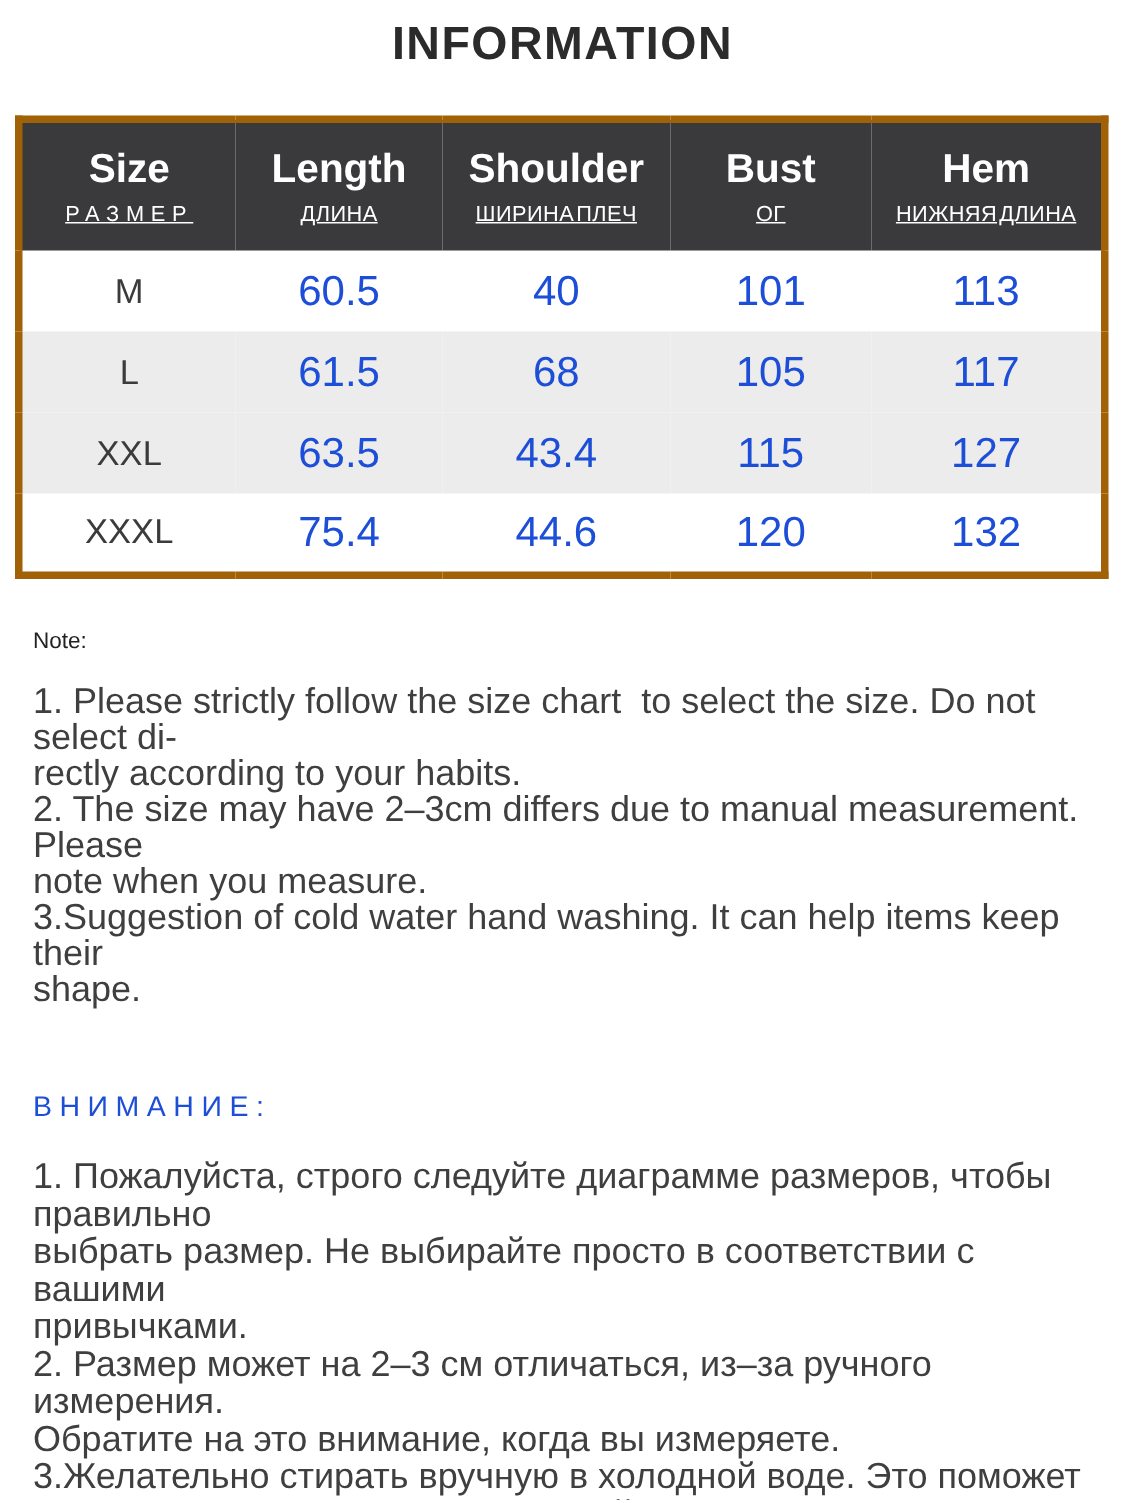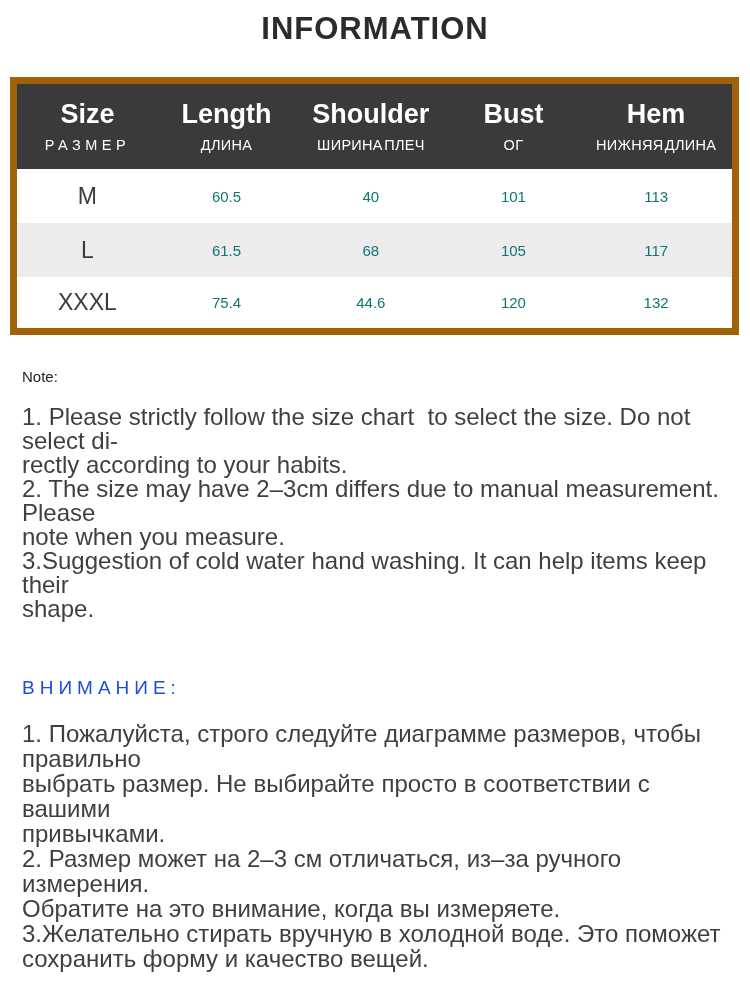--- a/index.html
+++ b/index.html
@@ -24,21 +24,21 @@
     font-weight: bold;
     letter-spacing: 1px;
     color: #2b2b2b;
   }
   
   table.size-chart {
     table-layout: fixed;
     border-collapse: collapse;
     width: 729px;
     margin: 30px 11px 0 10px;
-    border: 7px solid #a16207;
+    border: 5px solid #a16207;
   }
   table.size-chart thead th {
     background: #3a3a3c;
     color: #ffffff;
     padding: 15px 0 16px 0;
     font-weight: normal;
     border: none;
   }
   .col-en {
     display: block;
@@ -46,28 +46,29 @@
     font-weight: bold;
     line-height: 30px;
   }
   .col-ru {
     display: block;
     margin-top: 8px;
     font-size: 14.5px;
     line-height: 16px;
     word-spacing: -3px;
     letter-spacing: 0.3px;
+    text-decoration: underline;
   }
   .col-ru.spaced { letter-spacing: 4.5px; word-spacing: 0; }
   table.size-chart tbody td {
     height: 54px;
     text-align: center;
     vertical-align: middle;
-    font-size: 15px;
-    color: #0f766e;
+    font-size: 28px;
+    color: #1d4ed8;
     border: none;
   }
   table.size-chart tbody td.cell-size {
     font-size: 23px;
     color: #3b3b3b;
   }
   table.size-chart tbody tr.shaded { background: #ececec; }
   
   .text-section { margin: 33px 24px 0 22px; }
   .section-heading {
@@ -139,20 +140,27 @@
         <td>101</td>
         <td>113</td>
       </tr>
       <tr class="shaded">
         <td class="cell-size">L</td>
         <td>61.5</td>
         <td>68</td>
         <td>105</td>
         <td>117</td>
       </tr>
+      <tr class="shaded">
+        <td class="cell-size">XXL</td>
+        <td>63.5</td>
+        <td>43.4</td>
+        <td>115</td>
+        <td>127</td>
+      </tr>
       <tr>
         <td class="cell-size">XXXL</td>
         <td>75.4</td>
         <td>44.6</td>
         <td>120</td>
         <td>132</td>
       </tr>
     </tbody>
   </table>
 

